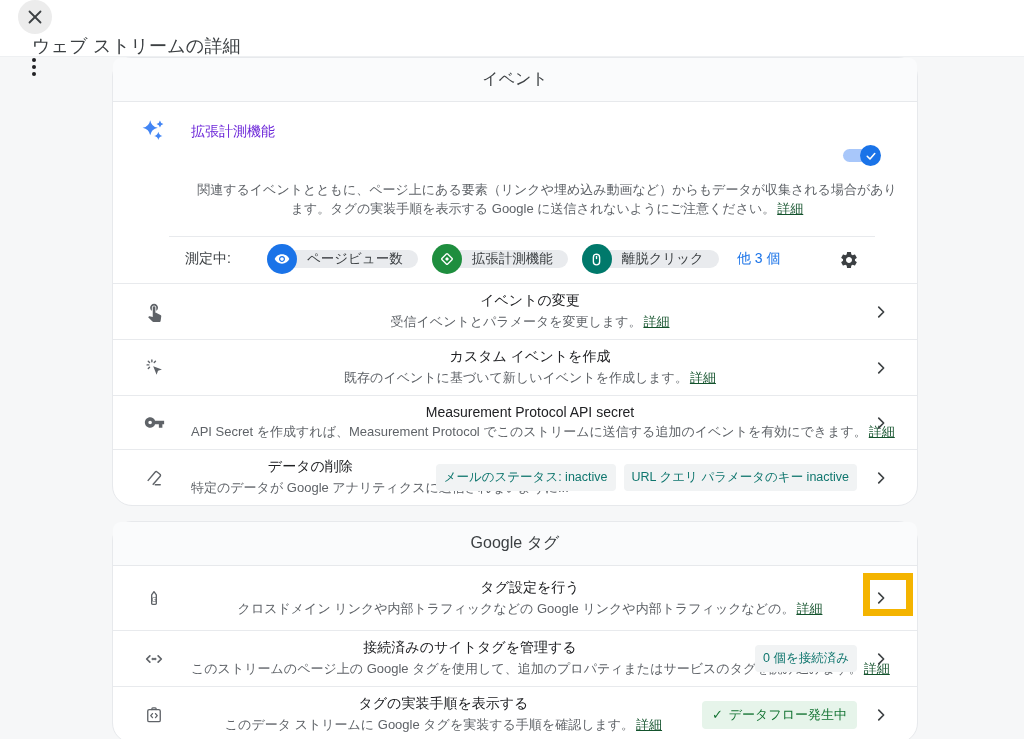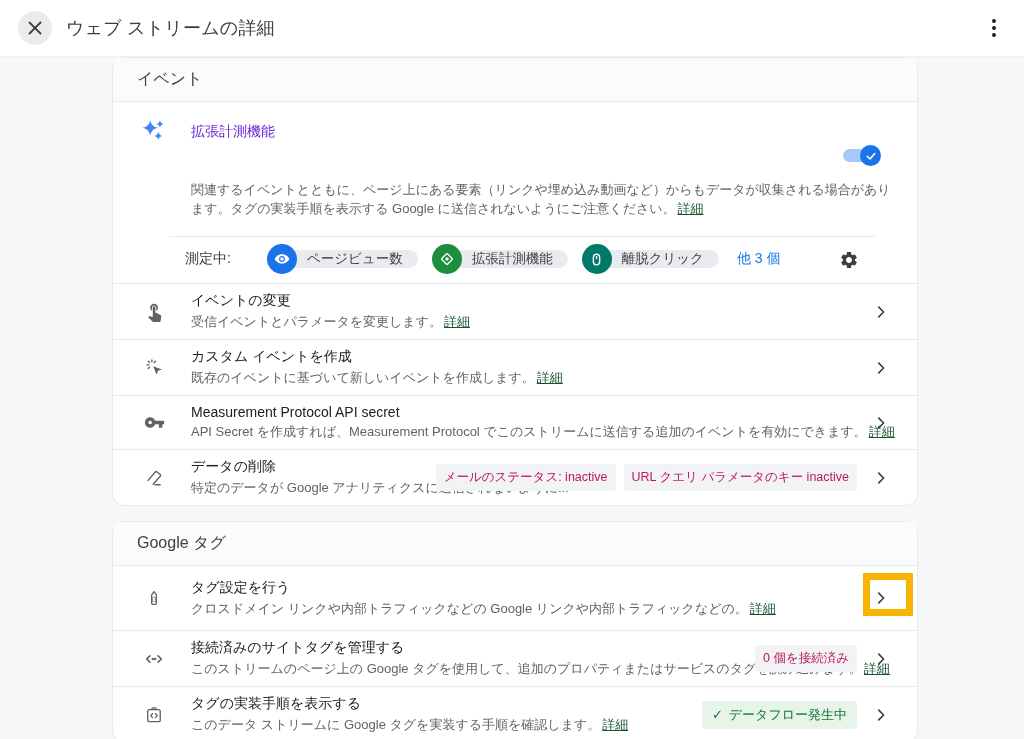--- a/index.html
+++ b/index.html
@@ -4,35 +4,35 @@
 <style>
   * { box-sizing: border-box; margin: 0; padding: 0; }
   html,body { width:1024px; height:739px; overflow:hidden; }
   body {
     background:#f6f7f8;
     font-family:"Liberation Sans","DejaVu Sans",sans-serif;
     color:#202124;
   }
   
   .appbar {
-    height:57px; background:#fff; display:flex; align-items:center;
-    padding:0 14px 0 18px; border-bottom:1px solid #eef0f2;
+    height:57px; background:#fff; display:flex; align-items:flex-start;
+    padding:0 14px 0 18px; border-bottom:1px solid #eef0f2;flex-direction:column;
   }
   .close-btn {
     width:34px; height:34px; border-radius:50%; background:#ececec;
     display:flex; align-items:center; justify-content:center; cursor:pointer; flex:none;
   }
   .appbar-title { font-size:18px; color:#3c4043; margin-left:14px; flex:1; letter-spacing:.2px; }
   .kebab { width:32px; height:34px; display:flex; flex-direction:column; align-items:center; justify-content:center; gap:3px; cursor:pointer; }
   .kebab i { width:4px; height:4px; border-radius:50%; background:#202124; }
 
   
   .card {
     margin-left:112px; width:806px; background:#fff;
-    border:1px solid #e7e9ec; border-radius:12px;
+    border:1px solid #e7e9ec; border-radius:20px;text-align:center;
   }
   .card + .card { margin-top:15px; }
   .sec-head {
     padding:11px 24px; font-size:16px; color:#3c4043;
     background:#fafbfc; border-bottom:1px solid #e7e9ec; border-radius:8px 8px 0 0;
   }
 
   
   .enh { position:relative; padding:16px 28px 0 28px; }
   .enh-top { display:flex; align-items:flex-start; }
@@ -73,21 +73,21 @@
     padding:8px 24px 8px 28px; border-top:1px solid #e8eaed; position:relative; cursor:pointer;
   }
   .itemrow.first { border-top:none; }
   .ric { width:26px; margin-right:24px; display:flex; justify-content:center; flex:none; }
   .rmain { flex:1; min-width:0; }
   .rtitle { font-size:14px; color:#202124; margin-bottom:3px; white-space:nowrap; }
   .rdesc { font-size:13px; color:#5f6368; white-space:nowrap; }
   .rside { display:flex; align-items:center; gap:8px; margin:0 12px 0 6px; flex:none; }
   .badge {
     background:#f1f3f4; border-radius:4px; padding:5px 8px;
-    font-size:12.5px; color:#be185d; white-space:nowrap;
+    font-size:12.5px; color:#0f766e; white-space:nowrap;
   }
   .gbadge {
     background:#e6f4ea; border-radius:4px; padding:5px 10px;
     font-size:13px; color:#137333; display:flex; align-items:center; gap:6px; white-space:nowrap;
   }
   .chev { width:24px; display:flex; justify-content:center; flex:none; }
   .row-tall { min-height:64px; }
   .hl-box {
     position:absolute; top:7px; right:4px; width:50px; height:43px;
     border:7px solid #f4b400; pointer-events:none;

